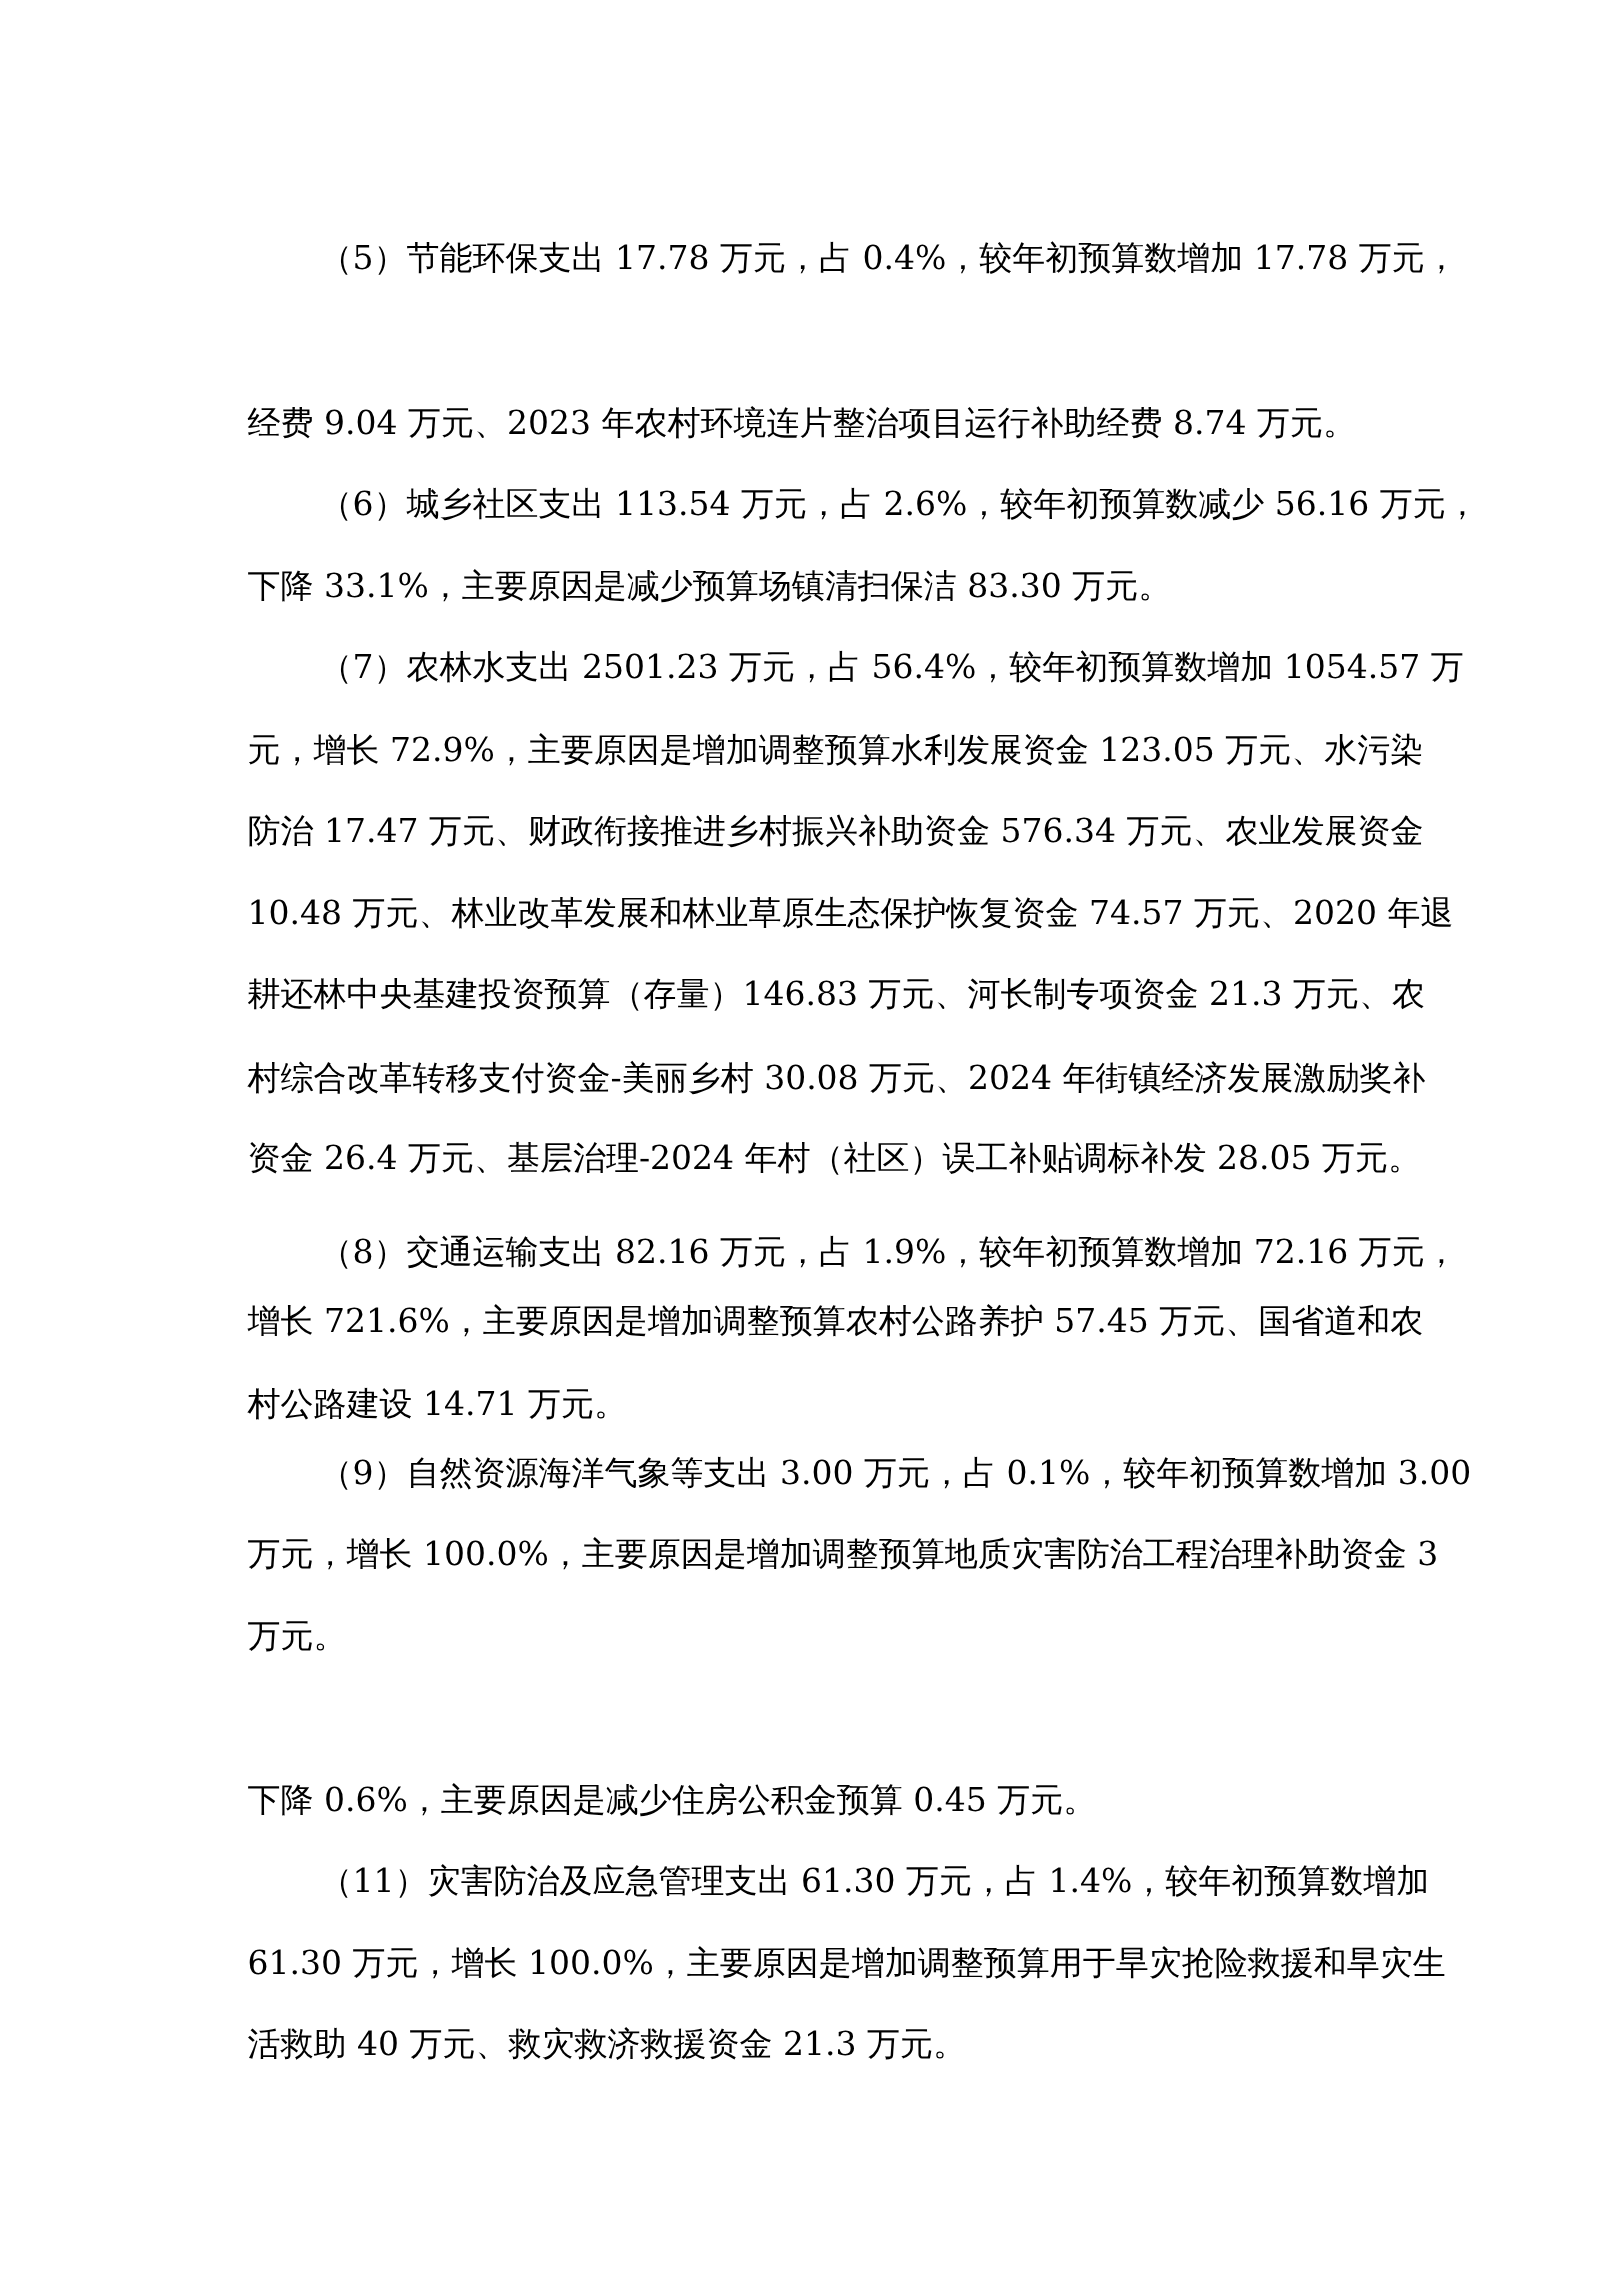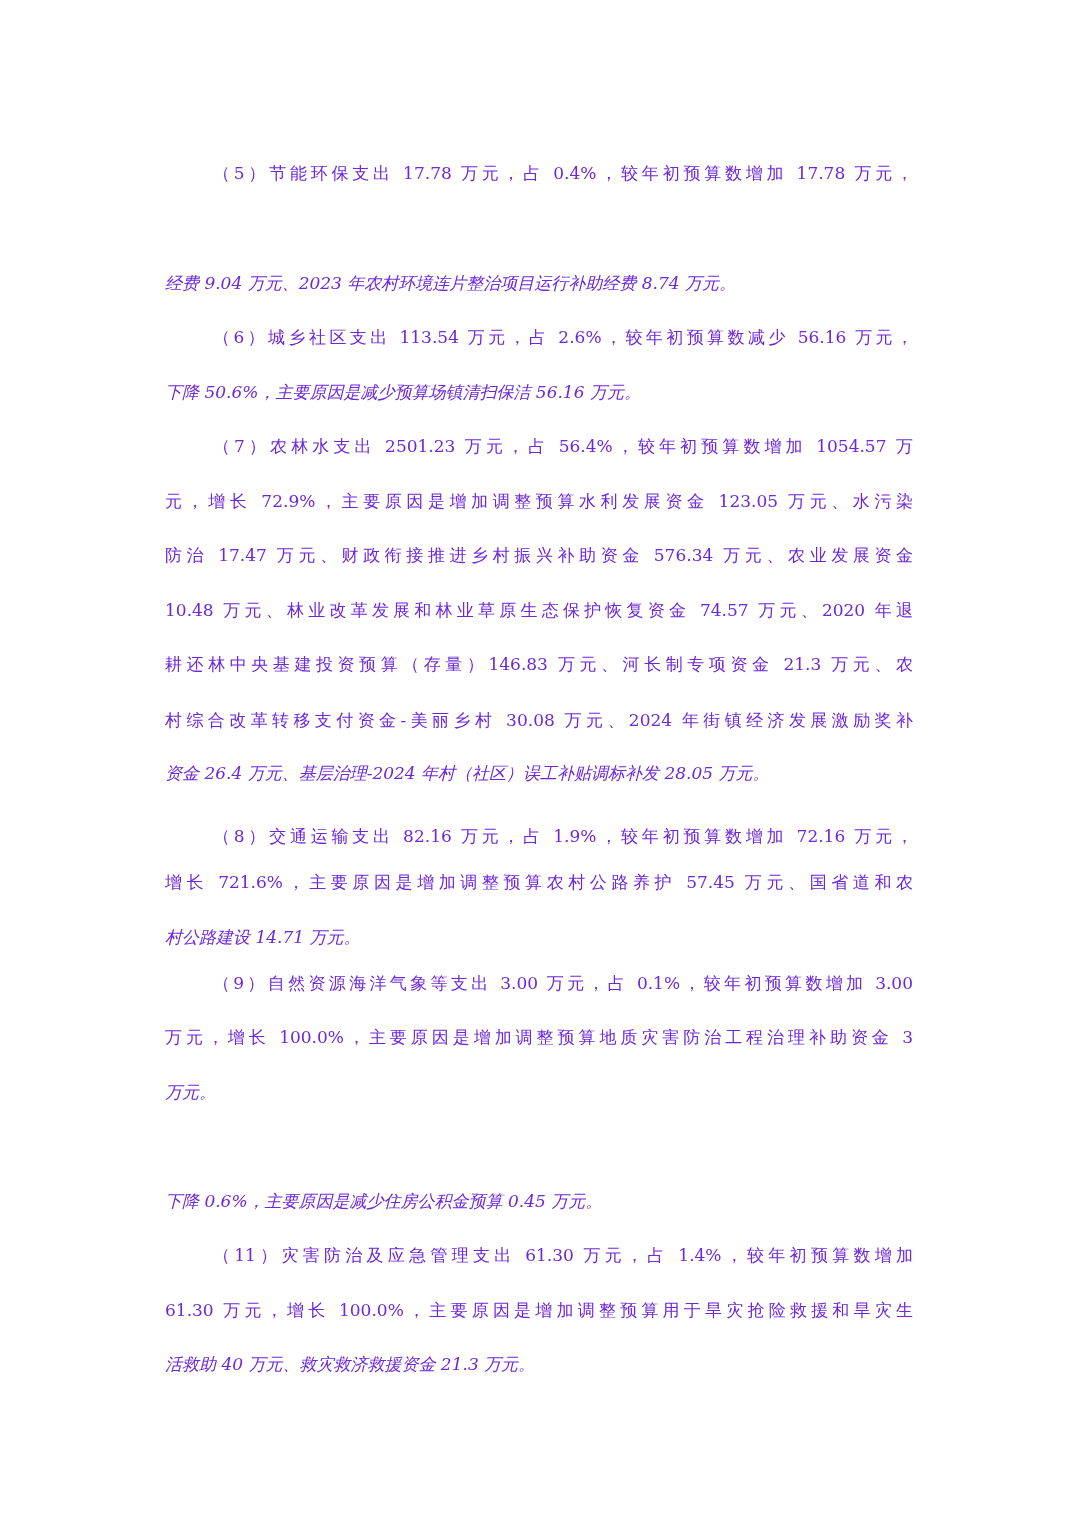--- a/index.html
+++ b/index.html
@@ -4,40 +4,40 @@
 <style>
   html, body { margin: 0; padding: 0; background: #ffffff; }
   body { width: 1074px; height: 1520px; position: relative; overflow: hidden; }
   .page { position: absolute; left: 0; top: 0; width: 1074px; height: 1520px; background: #ffffff; }
   .line {
     position: absolute;
     left: 165px;
     width: 748px;
     height: 30px;
     font-family: "DejaVu Serif", "Liberation Serif", serif;
-    font-size: 17px;
+    font-size: 22px;
     line-height: 30px;
-    color: #6d28d9;
+    color: #000000;
     white-space: nowrap;
     text-align: justify;
     text-align-last: justify;
   }
   .line.first { left: 213px; width: 700px; }
-  .line.last { text-align-last: left; font-style: italic; }
+  .line.last { text-align-last: left; }
 </style>
 </head>
 <body>
 
 <div class="page">
 
   <div class="line first" style="top:158px">（5）节能环保支出 17.78 万元，占 0.4%，较年初预算数增加 17.78 万元，</div>
   <div class="line last" style="top:268px">经费 9.04 万元、2023 年农村环境连片整治项目运行补助经费 8.74 万元。</div>
 
   <div class="line first" style="top:322px">（6）城乡社区支出 113.54 万元，占 2.6%，较年初预算数减少 56.16 万元，</div>
-  <div class="line last" style="top:377px">下降 50.6%，主要原因是减少预算场镇清扫保洁 56.16 万元。</div>
+  <div class="line last" style="top:377px">下降 33.1%，主要原因是减少预算场镇清扫保洁 83.30 万元。</div>
 
   <div class="line first" style="top:431px">（7）农林水支出 2501.23 万元，占 56.4%，较年初预算数增加 1054.57 万</div>
   <div class="line" style="top:486px">元，增长 72.9%，主要原因是增加调整预算水利发展资金 123.05 万元、水污染</div>
   <div class="line" style="top:540px">防治 17.47 万元、财政衔接推进乡村振兴补助资金 576.34 万元、农业发展资金</div>
   <div class="line" style="top:595px">10.48 万元、林业改革发展和林业草原生态保护恢复资金 74.57 万元、2020 年退</div>
   <div class="line" style="top:649px">耕还林中央基建投资预算（存量）146.83 万元、河长制专项资金 21.3 万元、农</div>
   <div class="line" style="top:705px">村综合改革转移支付资金-美丽乡村 30.08 万元、2024 年街镇经济发展激励奖补</div>
   <div class="line last" style="top:758px">资金 26.4 万元、基层治理-2024 年村（社区）误工补贴调标补发 28.05 万元。</div>
 
   <div class="line first" style="top:821px">（8）交通运输支出 82.16 万元，占 1.9%，较年初预算数增加 72.16 万元，</div>

